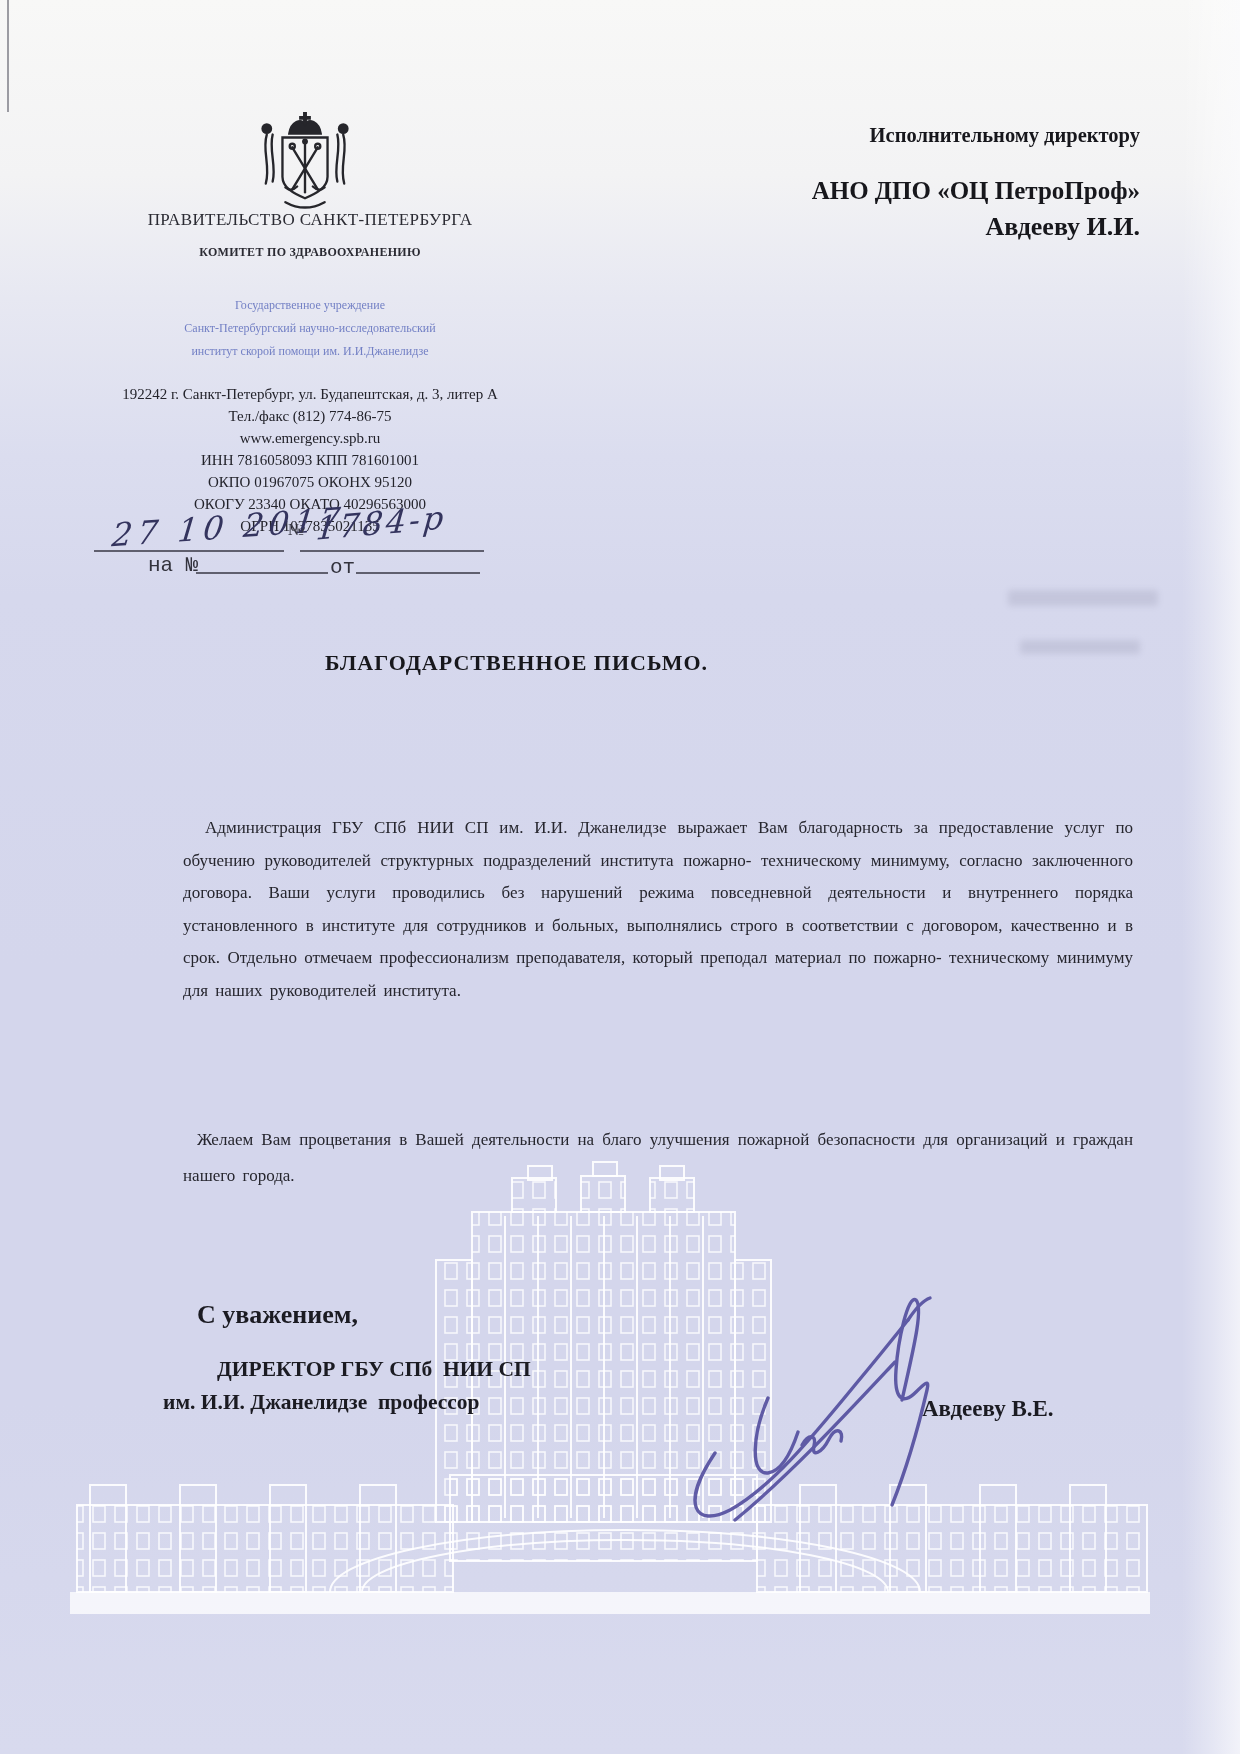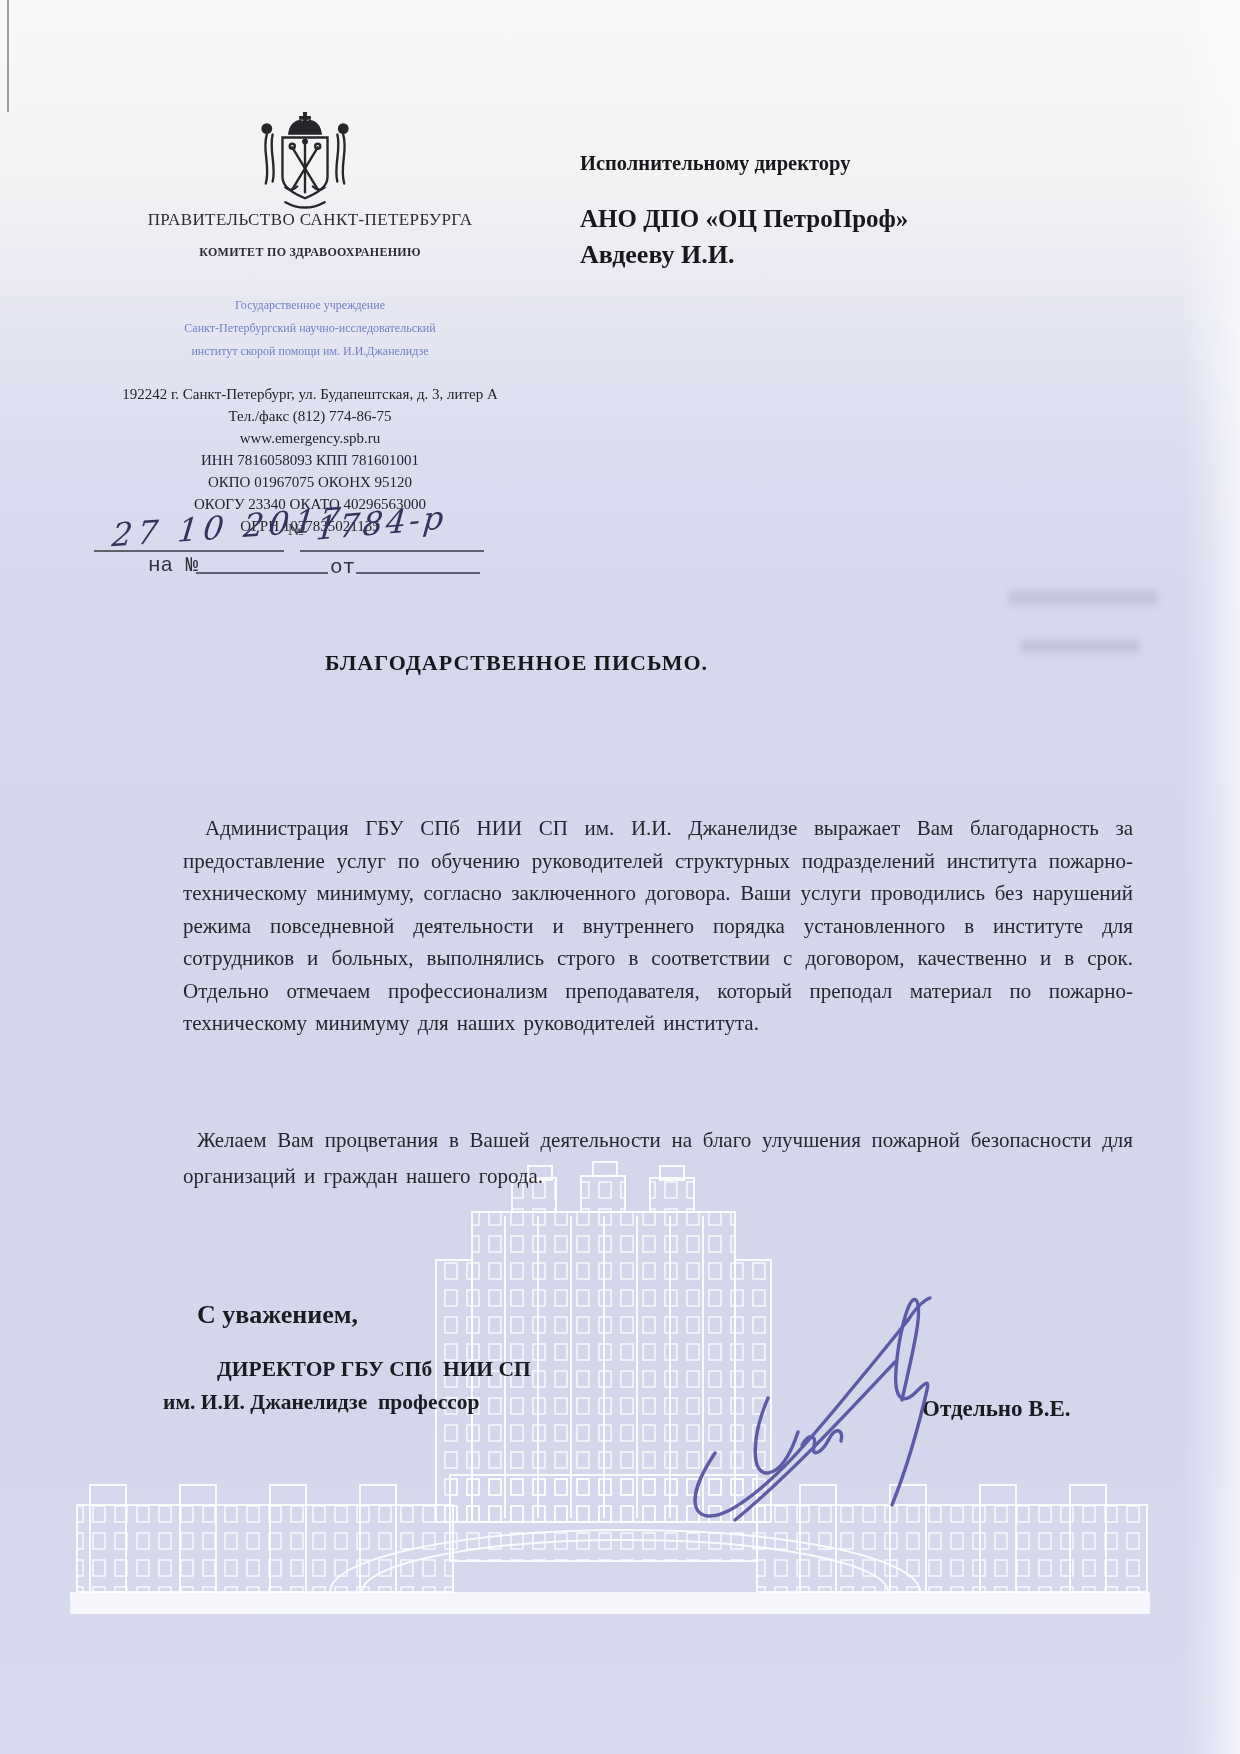--- a/index.html
+++ b/index.html
@@ -20,40 +20,40 @@
     background:linear-gradient(90deg, rgba(255,255,255,0) 0%, rgba(255,255,255,.35) 55%, rgba(251,251,253,.75) 100%);}
   .edge-left-line{left:7px;top:0;width:2px;height:112px;background:rgba(66,66,80,.5);}
   .smudge{filter:blur(3px);opacity:.16;background:#6a6a86;border-radius:3px;}
   
   .left-col{left:60px;width:500px;text-align:center;color:#2b2b33;}
   .gov-line{top:210px;font-size:17px;letter-spacing:.4px;}
   .committee-line{top:245px;font-size:12px;font-weight:bold;letter-spacing:.3px;}
   .institution{top:294px;color:#7380c5;font-weight:normal;font-size:12px;line-height:23px;}
   .address{top:383px;font-size:15px;line-height:22px;color:#23232b;}
   
-  .recipient{right:100px;width:560px;color:#17171c;font-weight:bold;margin-top:28px;}
+  .recipient{right:100px;width:560px;text-align:right;color:#17171c;font-weight:bold;}
   .recipient-title{top:124px;font-size:20.5px;}
   .recipient-org{top:177px;font-size:25px;}
   .recipient-name{top:212px;font-size:26px;}
   
   .hand{font-family:"DejaVu Serif", serif;font-style:italic;color:#34345e;}
   .hand-date{left:112px;top:508px;font-size:32px;letter-spacing:5px;transform:rotate(-4deg) skewX(-10deg);}
   .hand-number{left:316px;top:504px;font-size:32px;letter-spacing:3px;transform:rotate(-5deg) skewX(-10deg);}
   .number-sign{left:288px;top:520px;font-size:17px;color:#3a3a45;}
   .uline{border-bottom:2px solid #5f5f6e;height:0;}
   .ul-1{left:94px;top:550px;width:190px;}
   .ul-2{left:300px;top:550px;width:184px;}
   .ref2-label{font-size:21px;color:#33333d;font-family:Liberation Mono, monospace;}
   .lbl-na{left:148px;top:554px;}
   .lbl-ot{left:330px;top:556px;}
   .ul-3{left:196px;top:572px;width:132px;}
   .ul-4{left:356px;top:572px;width:124px;}
   
   .doc-title{left:0;top:650px;width:1005px;text-align:center;font-size:22px;font-weight:bold;letter-spacing:1px;color:#17171c;padding-left:28px;box-sizing:border-box;}
-  .body-par{left:183px;width:950px;font-size:21px;line-height:32.5px;color:#26262e;text-align:justify;word-spacing:3px;}
+  .body-par{left:183px;width:950px;font-size:17px;line-height:32.5px;color:#26262e;text-align:justify;word-spacing:3px;}
   .par-1{top:812px;text-indent:22px;}
   .par-2{top:1094px;text-indent:14px;line-height:36px;margin-top:28px;}
   
   .sig-text{font-weight:bold;color:#1b1b22;white-space:pre;}
   .sig-salutation{left:197px;top:1300px;font-size:26px;}
   .sig-pos1{left:217px;top:1357px;font-size:21.5px;}
   .sig-pos2{left:163px;top:1390px;font-size:21.5px;}
   .sig-name{left:922px;top:1396px;font-size:23px;}
   
   .coat{left:256px;top:108px;width:98px;height:106px;}
@@ -178,21 +178,21 @@
   <div class="abs ref2-label lbl-ot">от</div>
   <div class="abs uline ul-4"></div>
 
   <div class="abs doc-title">БЛАГОДАРСТВЕННОЕ ПИСЬМО.</div>
   <div class="abs body-par par-1">Администрация  ГБУ СПб НИИ СП им. И.И. Джанелидзе  выражает Вам благодарность за предоставление услуг по обучению руководителей структурных подразделений института пожарно- техническому минимуму, согласно заключенного договора. Ваши услуги проводились без нарушений режима повседневной деятельности и внутреннего порядка установленного в институте для сотрудников и больных, выполнялись строго в соответствии с договором, качественно и в срок. Отдельно отмечаем профессионализм преподавателя, который преподал материал по пожарно- техническому минимуму для наших руководителей института.</div>
   <div class="abs body-par par-2">Желаем Вам процветания  в Вашей деятельности на благо улучшения пожарной безопасности для организаций и граждан нашего города.</div>
 
   <div class="abs sig-text sig-salutation">С уважением,</div>
   <div class="abs sig-text sig-pos1">ДИРЕКТОР ГБУ СПб  НИИ СП</div>
   <div class="abs sig-text sig-pos2">им. И.И. Джанелидзе  профессор</div>
-  <div class="abs sig-text sig-name">Отдельно В.Е.</div>
+  <div class="abs sig-text sig-name">Авдееву В.Е.</div>
 
   <svg class="abs signature-svg" viewBox="0 0 330 272">
     <g fill="none" stroke="#5550a0" stroke-width="3.4" stroke-linecap="round" opacity="0.92">
       <path d="M 75,185 C 40,237 55,260 90,242 C 130,220 170,172 215,117 C 240,87 260,62 268,52"></path>
       <path d="M 95,252 C 150,207 210,142 255,94"></path>
       <path d="M 128,130 C 112,167 110,207 128,205 C 142,203 152,182 158,164"></path>
       <path d="M 162,177 c 7,-12 15,-10 12,1 c -3,12 8,7 15,-7 c 7,-13 15,-9 12,2"></path>
       <path d="M 262,132 C 272,87 284,40 276,32 C 268,26 258,72 256,102 C 254,130 262,138 276,124 C 284,116 290,110 287,122 C 281,148 268,197 252,237"></path>
       <path d="M 268,52 C 276,40 284,32 290,30"></path>
     </g>

